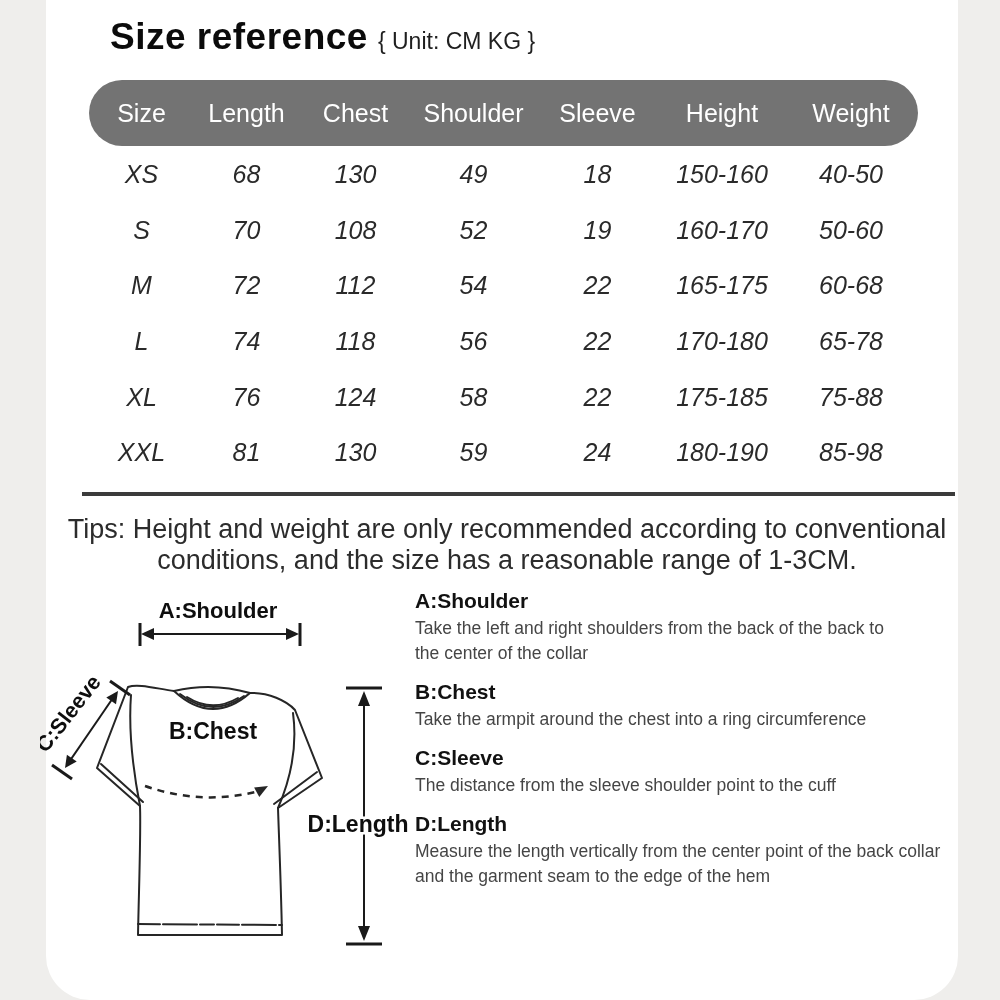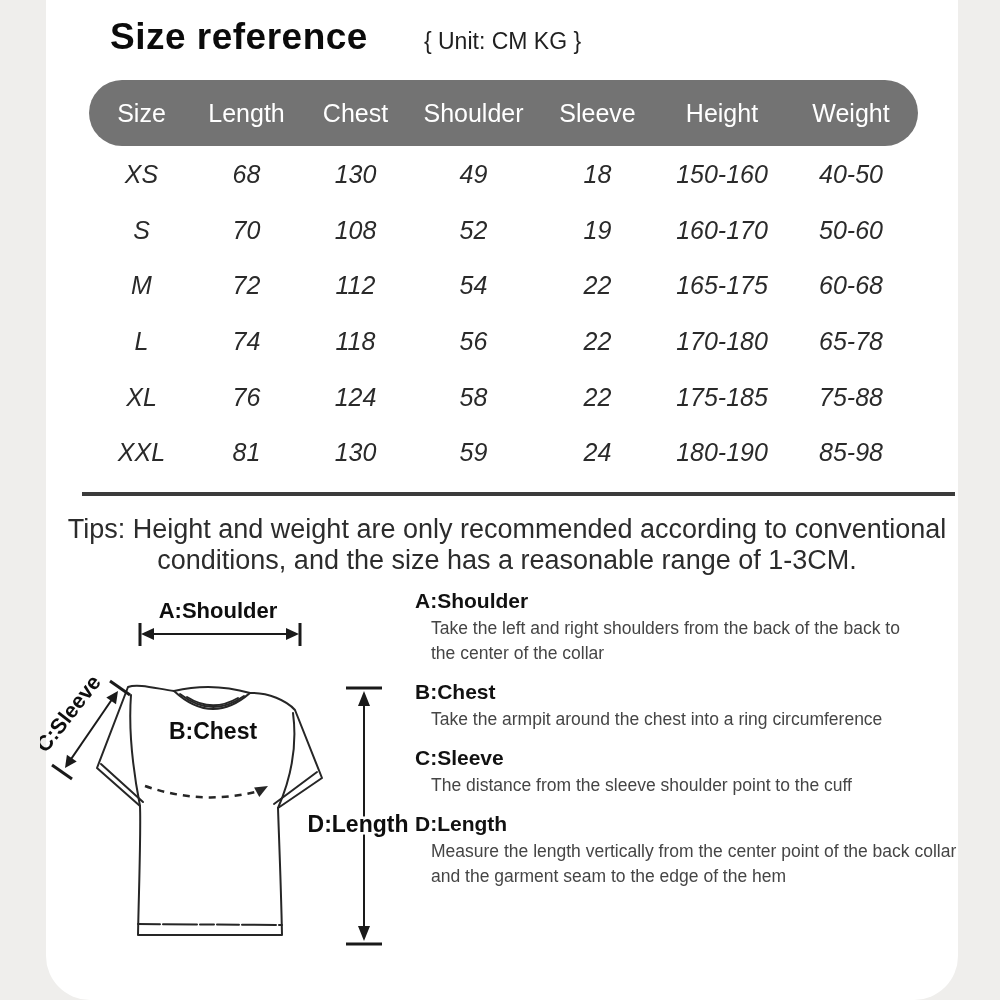--- a/index.html
+++ b/index.html
@@ -1,39 +1,39 @@
 <!DOCTYPE html>
 <html><head>
 <meta charset="utf-8">
 <style>
   html,body{margin:0;padding:0;}
   body{background:#efeeec;font-family:"Liberation Sans",sans-serif;}
   .page{position:relative;width:1000px;height:1000px;background:#efeeec;overflow:hidden;}
   .card{position:absolute;left:46px;top:0;width:912px;height:1000px;background:#ffffff;border-radius:0 0 44px 44px;}
 
-  .title-row{position:absolute;left:110px;top:16px;display:flex;align-items:baseline;gap:18px;}
+  .title-row{position:absolute;left:110px;top:16px;display:flex;align-items:baseline;gap:10px;}
   .title{font-size:37px;font-weight:bold;color:#0b0b0b;letter-spacing:.5px;}
-  .unit{font-size:23px;color:#1f1f1f;margin-left:38px;}
+  .unit{font-size:23px;color:#1f1f1f;}
 
   .thead{position:absolute;left:89px;top:80px;width:829px;height:66px;background:#737373;border-radius:33px;
          display:grid;grid-template-columns:105px 105px 113px 123px 125px 124px 134px;align-items:center;}
   .hcell{text-align:center;color:#ffffff;font-size:25px;}
   .tbody{position:absolute;left:89px;top:147px;width:829px;font-style:italic;}
   .trow{display:grid;grid-template-columns:105px 105px 113px 123px 125px 124px 134px;height:55.6px;align-items:center;}
   .tcell{text-align:center;font-size:25px;color:#2a2a2a;}
 
   .divider{position:absolute;left:82px;top:492px;width:873px;height:4px;background:#3b3b3b;}
   .tips{position:absolute;left:62px;top:514px;width:890px;text-align:center;font-size:27px;line-height:30.5px;color:#2c2c2c;}
 
   .diagram{position:absolute;left:40px;top:580px;width:380px;height:420px;}
   svg text{font-family:"Liberation Sans",sans-serif;}
 
   .defs{position:absolute;left:415px;top:588px;width:548px;}
   .def-term{font-size:21px;font-weight:bold;color:#111111;margin:0;line-height:26px;}
-  .def-desc{font-size:17.5px;color:#454545;line-height:25px;margin:2px 0 13px 16px;}
+  .def-desc{font-size:17.5px;color:#454545;line-height:25px;margin:2px 0 13px 0;}
   .def-desc.w0{max-width:482px;}
   .def-desc.w3{max-width:540px;}
 </style>
 </head>
 <body>
 
 <div class="page">
   <div class="card"></div>
 
   <div class="title-row">

